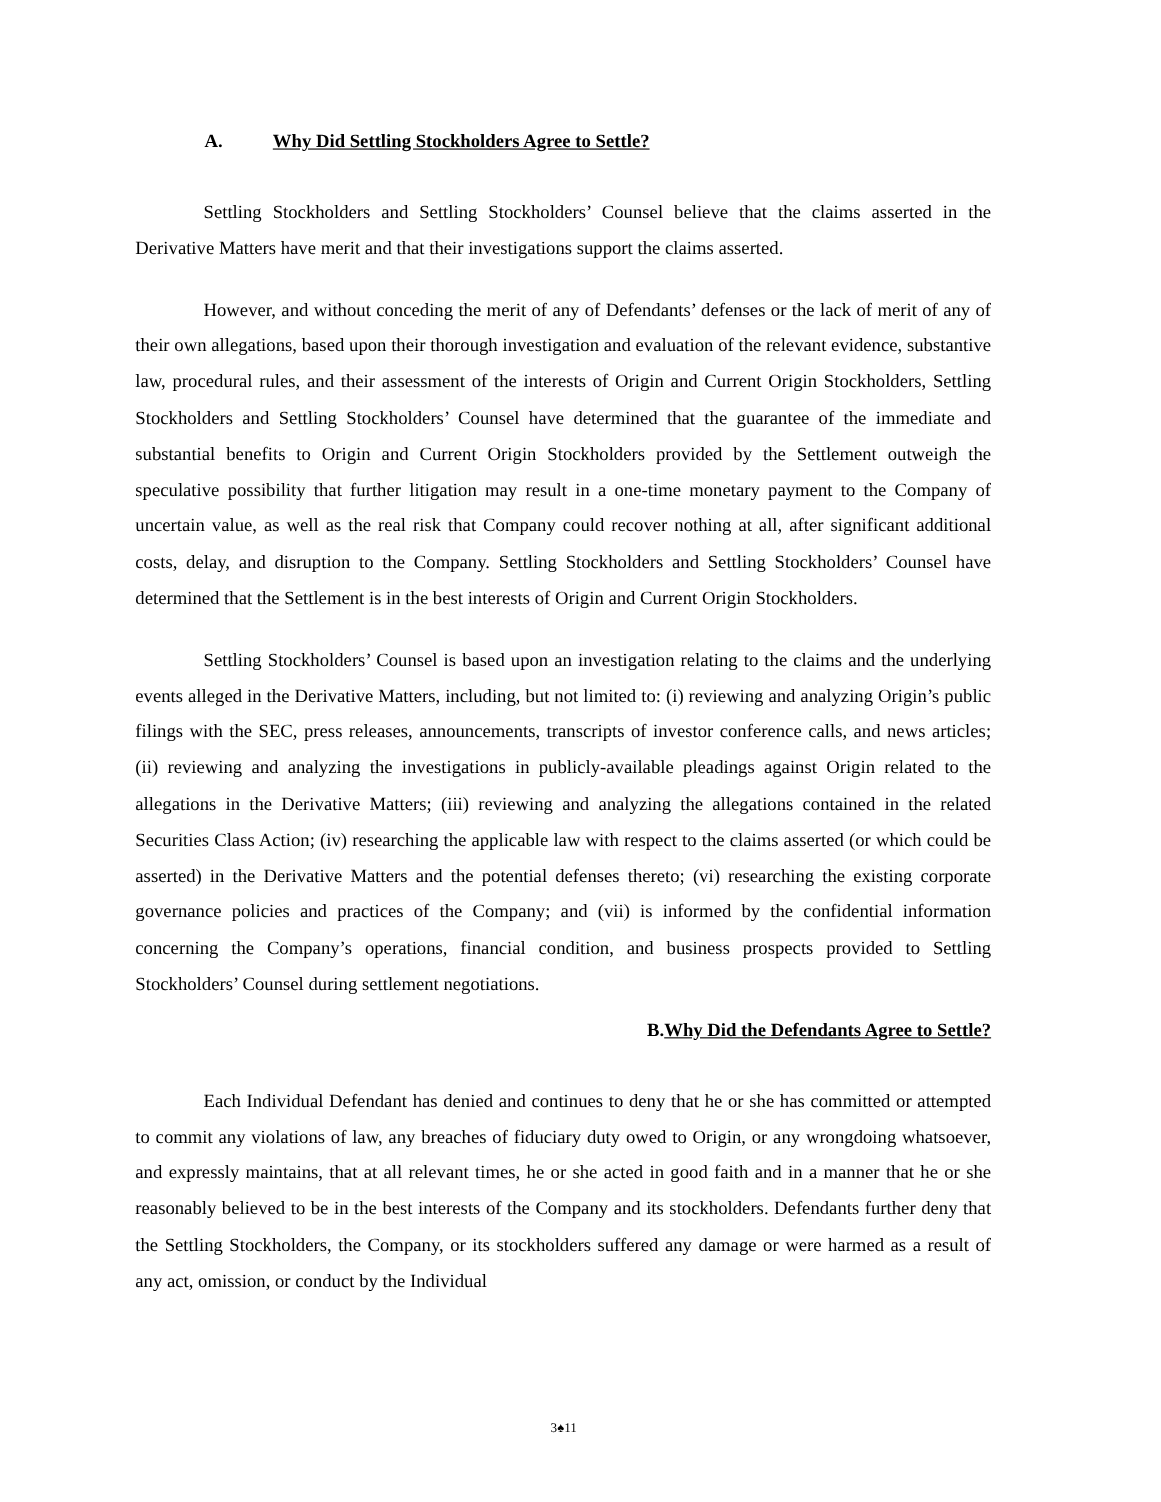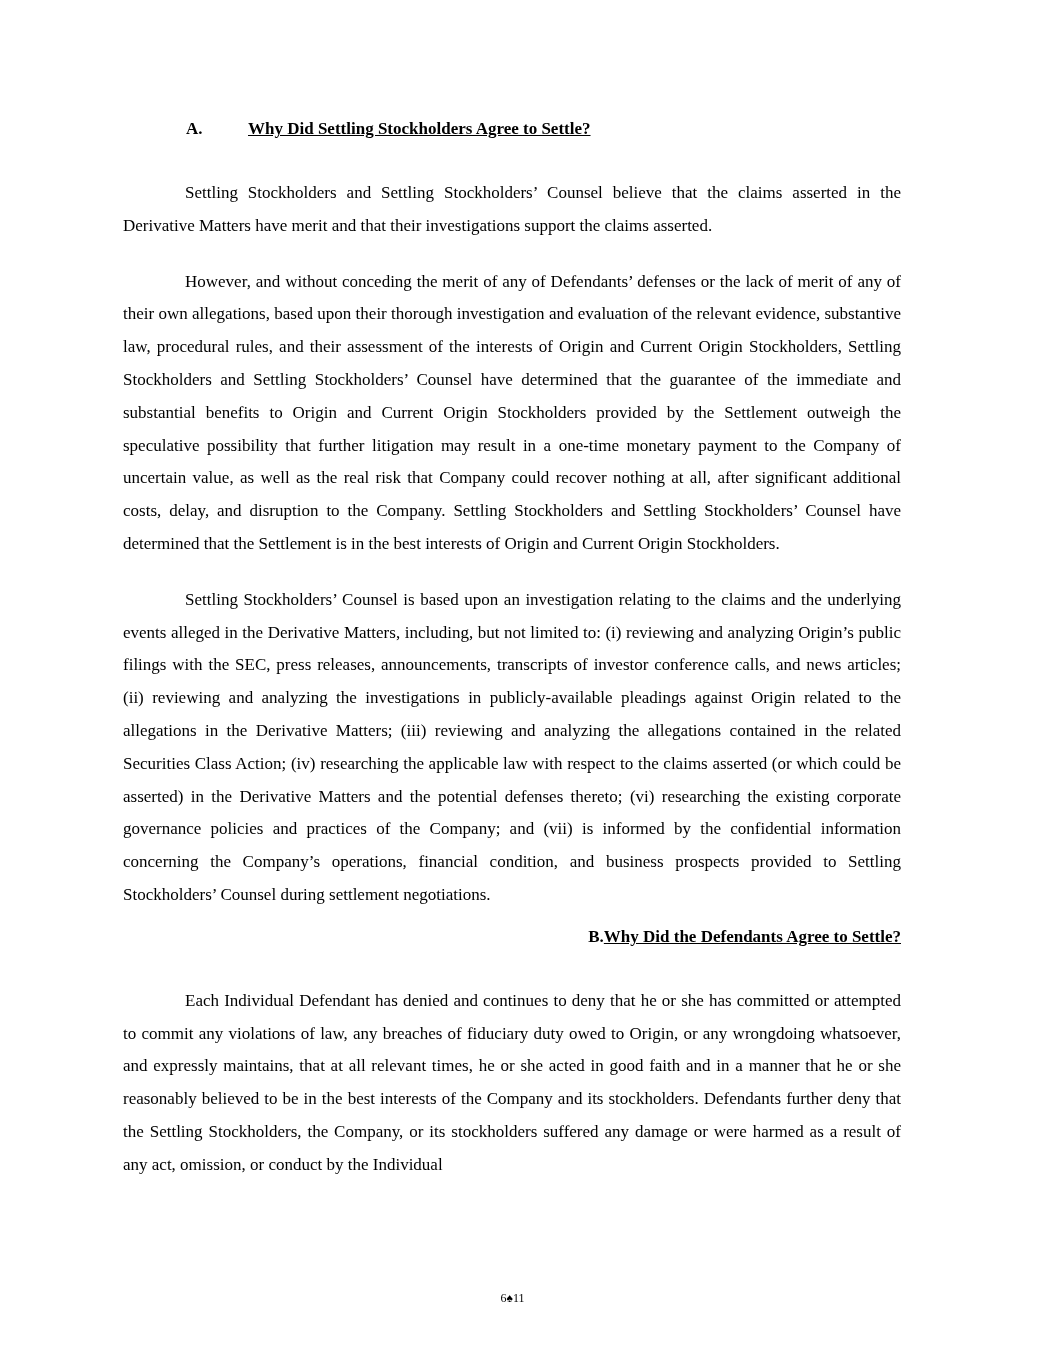--- a/index.html
+++ b/index.html
@@ -72,15 +72,15 @@
   <p class="para">However, and without conceding the merit of any of Defendants’ defenses or the lack of merit of any of their own allegations, based upon their thorough investigation and evaluation of the relevant evidence, substantive law, procedural rules, and their assessment of the interests of Origin and Current Origin Stockholders, Settling Stockholders and Settling Stockholders’ Counsel have determined that the guarantee of the immediate and substantial benefits to Origin and Current Origin Stockholders provided by the Settlement outweigh the speculative possibility that further litigation may result in a one-time monetary payment to the Company of uncertain value, as well as the real risk that Company could recover nothing at all, after significant additional costs, delay, and disruption to the Company. Settling Stockholders and Settling Stockholders’ Counsel have determined that the Settlement is in the best interests of Origin and Current Origin Stockholders.</p>
 
   <p class="para">Settling Stockholders’ Counsel is based upon an investigation relating to the claims and the underlying events alleged in the Derivative Matters, including, but not limited to: (i) reviewing and analyzing Origin’s public filings with the SEC, press releases, announcements, transcripts of investor conference calls, and news articles; (ii) reviewing and analyzing the investigations in publicly-available pleadings against Origin related to the allegations in the Derivative Matters; (iii) reviewing and analyzing the allegations contained in the related Securities Class Action; (iv) researching the applicable law with respect to the claims asserted (or which could be asserted) in the Derivative Matters and the potential defenses thereto; (vi) researching the existing corporate governance policies and practices of the Company; and (vii) is informed by the confidential information concerning the Company’s operations, financial condition, and business prospects provided to Settling Stockholders’ Counsel during settlement negotiations.</p>
 
   <div class="heading heading-b">
     <span class="heading-label">B.</span><span class="heading-title">Why Did the Defendants Agree to Settle?</span>
   </div>
 
   <p class="para after-heading">Each Individual Defendant has denied and continues to deny that he or she has committed or attempted to commit any violations of law, any breaches of fiduciary duty owed to Origin, or any wrongdoing whatsoever, and expressly maintains, that at all relevant times, he or she acted in good faith and in a manner that he or she reasonably believed to be in the best interests of the Company and its stockholders. Defendants further deny that the Settling Stockholders, the Company, or its stockholders suffered any damage or were harmed as a result of any act, omission, or conduct by the Individual</p>
 
-  <div class="footer">6♠11</div>
+  <div class="footer">3♠11</div>
 
 </div>
 
 </body></html>

